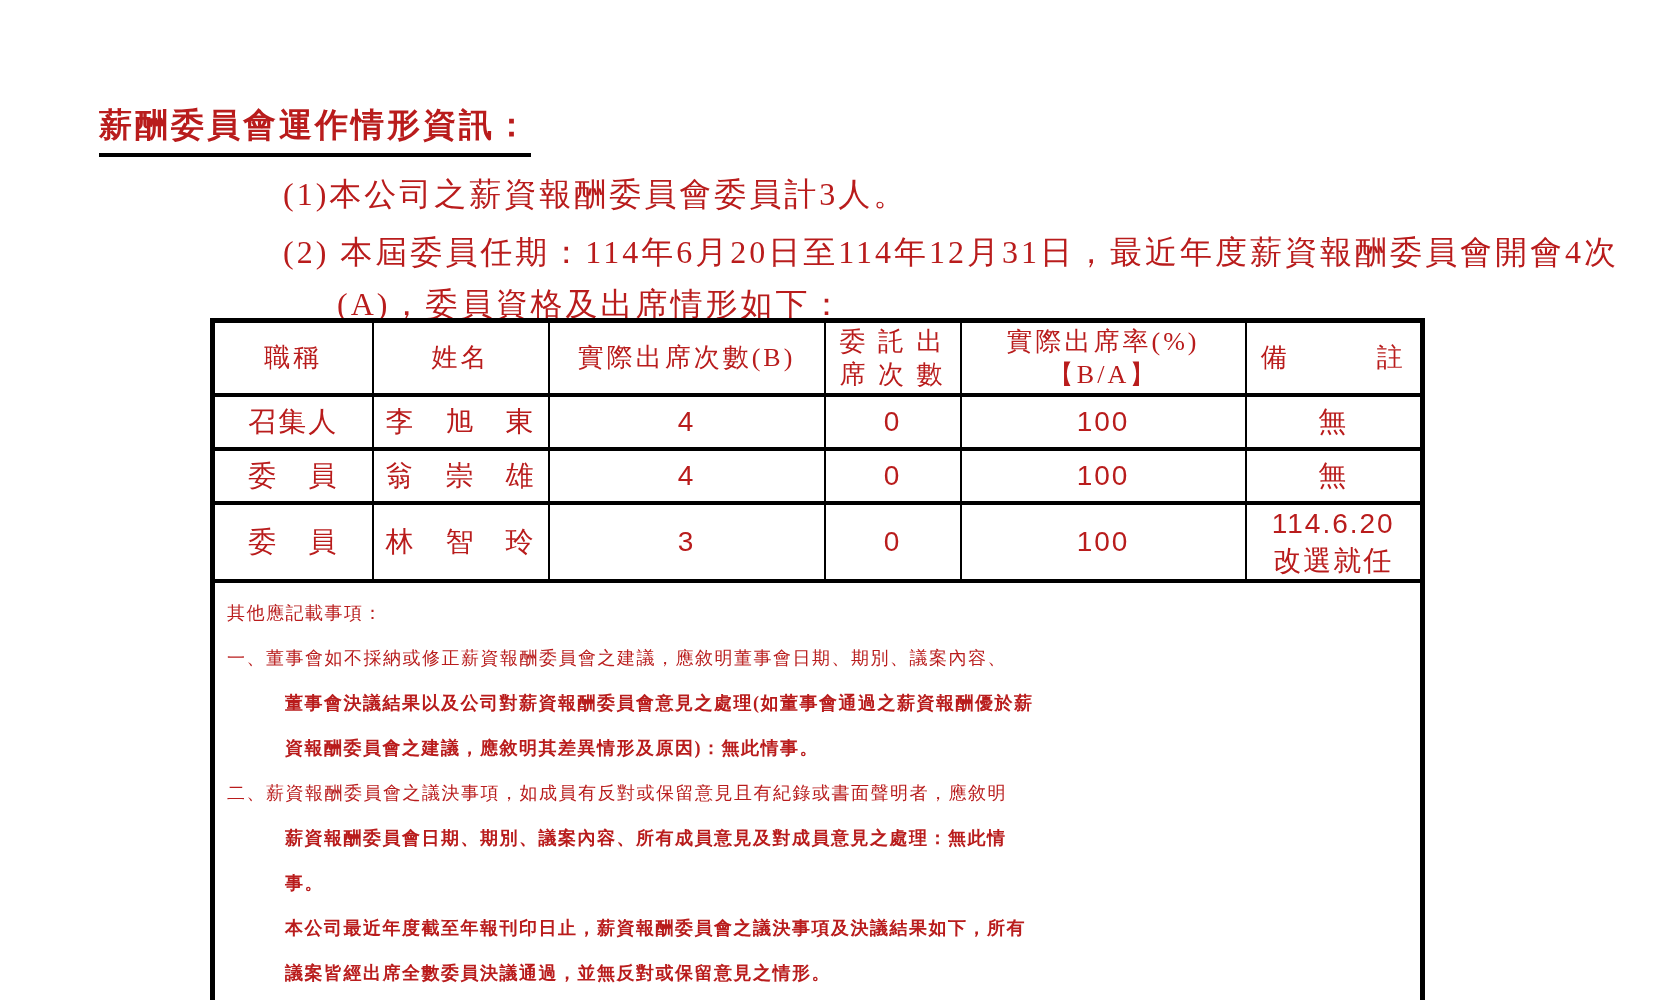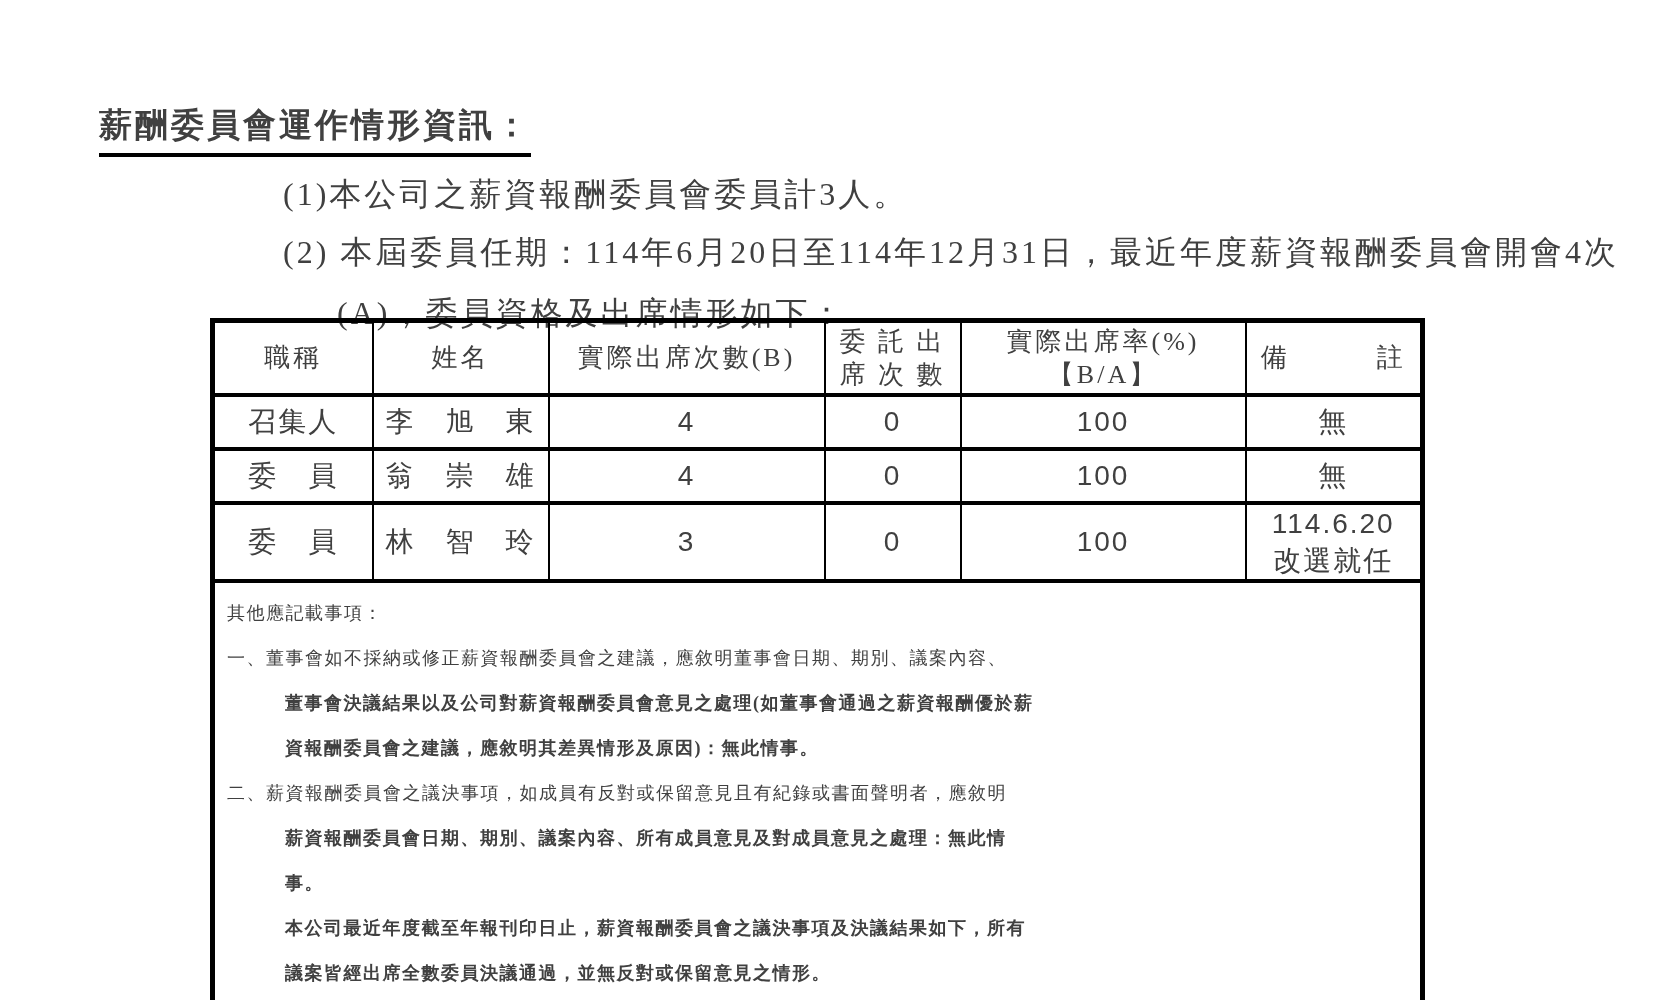--- a/index.html
+++ b/index.html
@@ -1,30 +1,30 @@
 <!DOCTYPE html>
 <html><head>
 <meta charset="utf-8">
 <style>
   html,body { margin:0; padding:0; background:#ffffff; }
   .page {
-    position:relative; width:1654px; height:1000px; background:#ffffff; color:#404040;
+    position:relative; width:1654px; height:1000px; background:#ffffff; color:#b91c1c;
     font-family:"Liberation Serif","DejaVu Serif",serif; overflow:hidden;
   }
   .title {
     position:absolute; left:99px; top:103px; margin:0;
     font-size:33px; font-weight:bold; letter-spacing:3px;
     display:inline-block; border-bottom:4px solid #000; padding-bottom:5px;
   }
   .para {
     position:absolute; font-size:32px; letter-spacing:3px; white-space:nowrap;
   }
   .para-1 { left:283px; top:173px; }
   .para-2 { left:283px; top:231px; }
-  .para-2b { left:337px; top:292px; }
+  .para-2b { left:337px; top:283px; }
 
   table.committee-table {
     position:absolute; left:210px; top:318px; width:1210px;
     border-collapse:collapse; table-layout:fixed;
     border:5px solid #000;
   }
   .committee-table th, .committee-table td {
     border-left:2px solid #000; border-right:2px solid #000;
     border-top:4px solid #000; border-bottom:4px solid #000;
     text-align:center; vertical-align:middle; padding:0;

